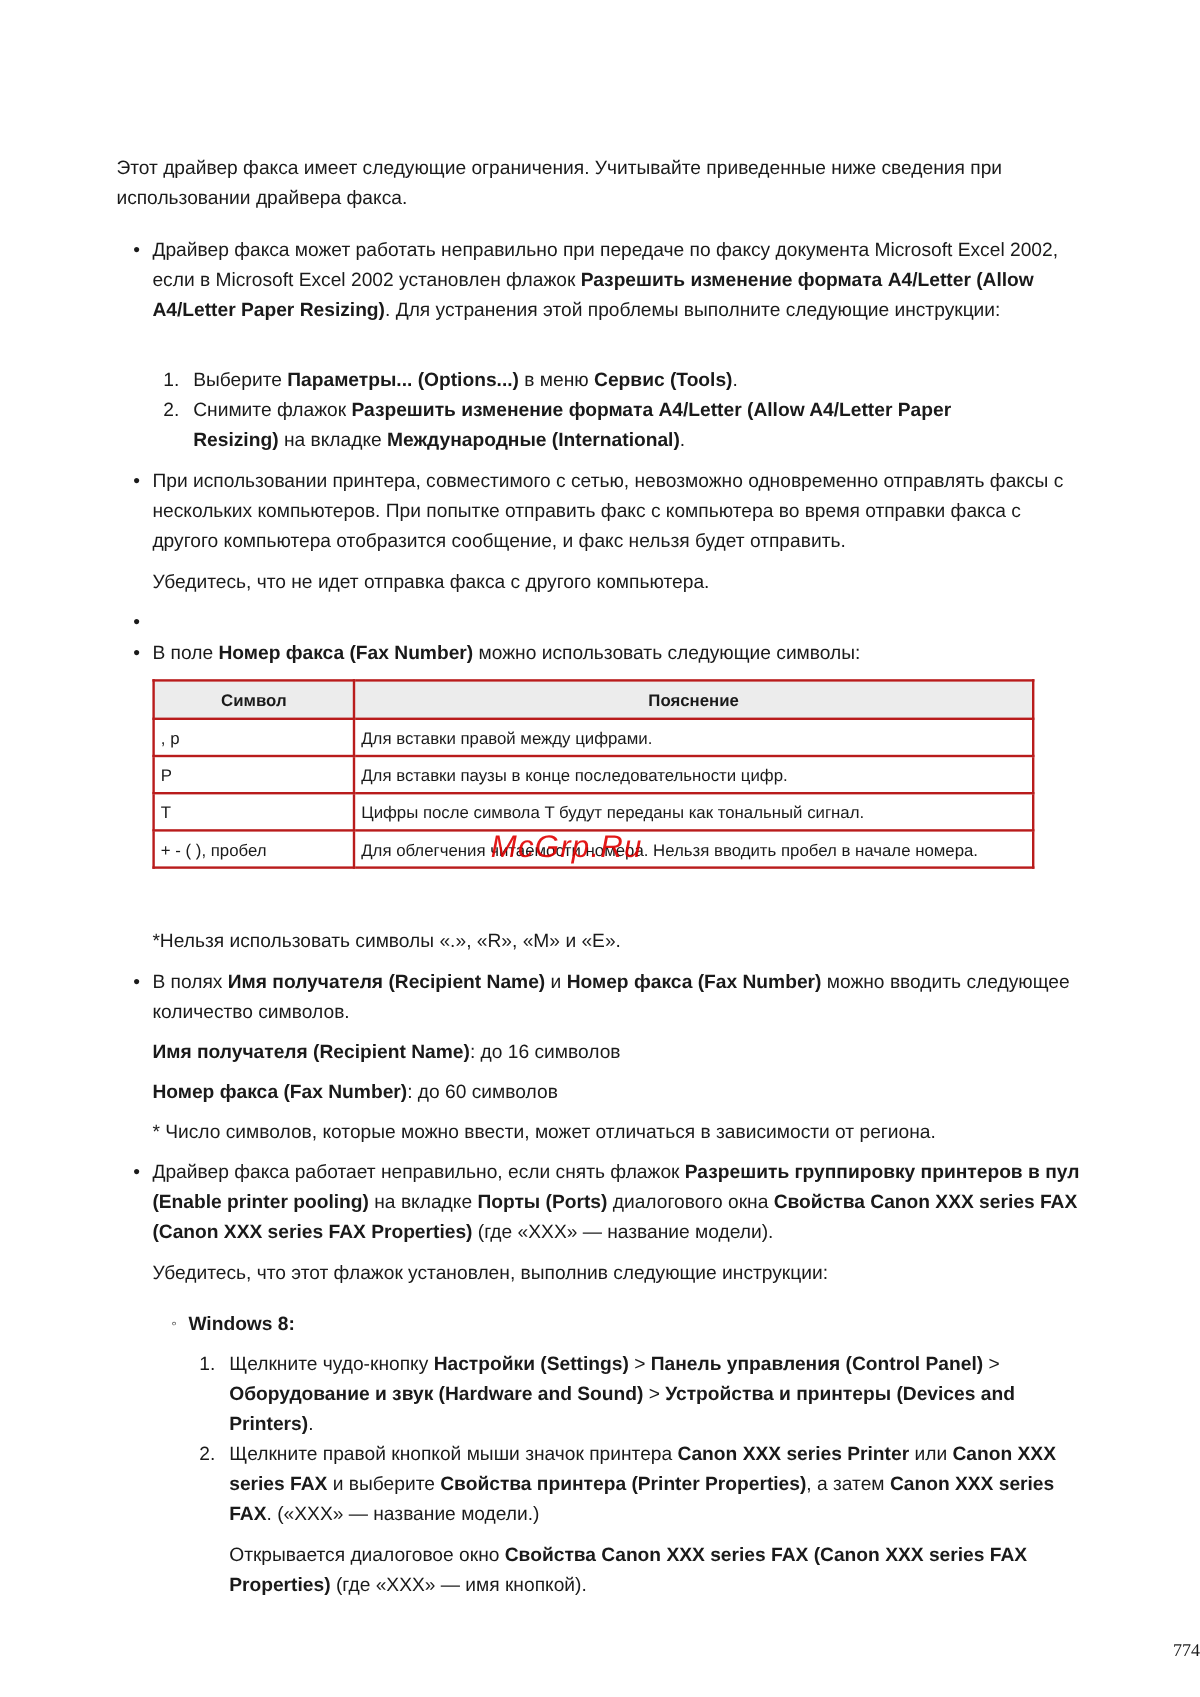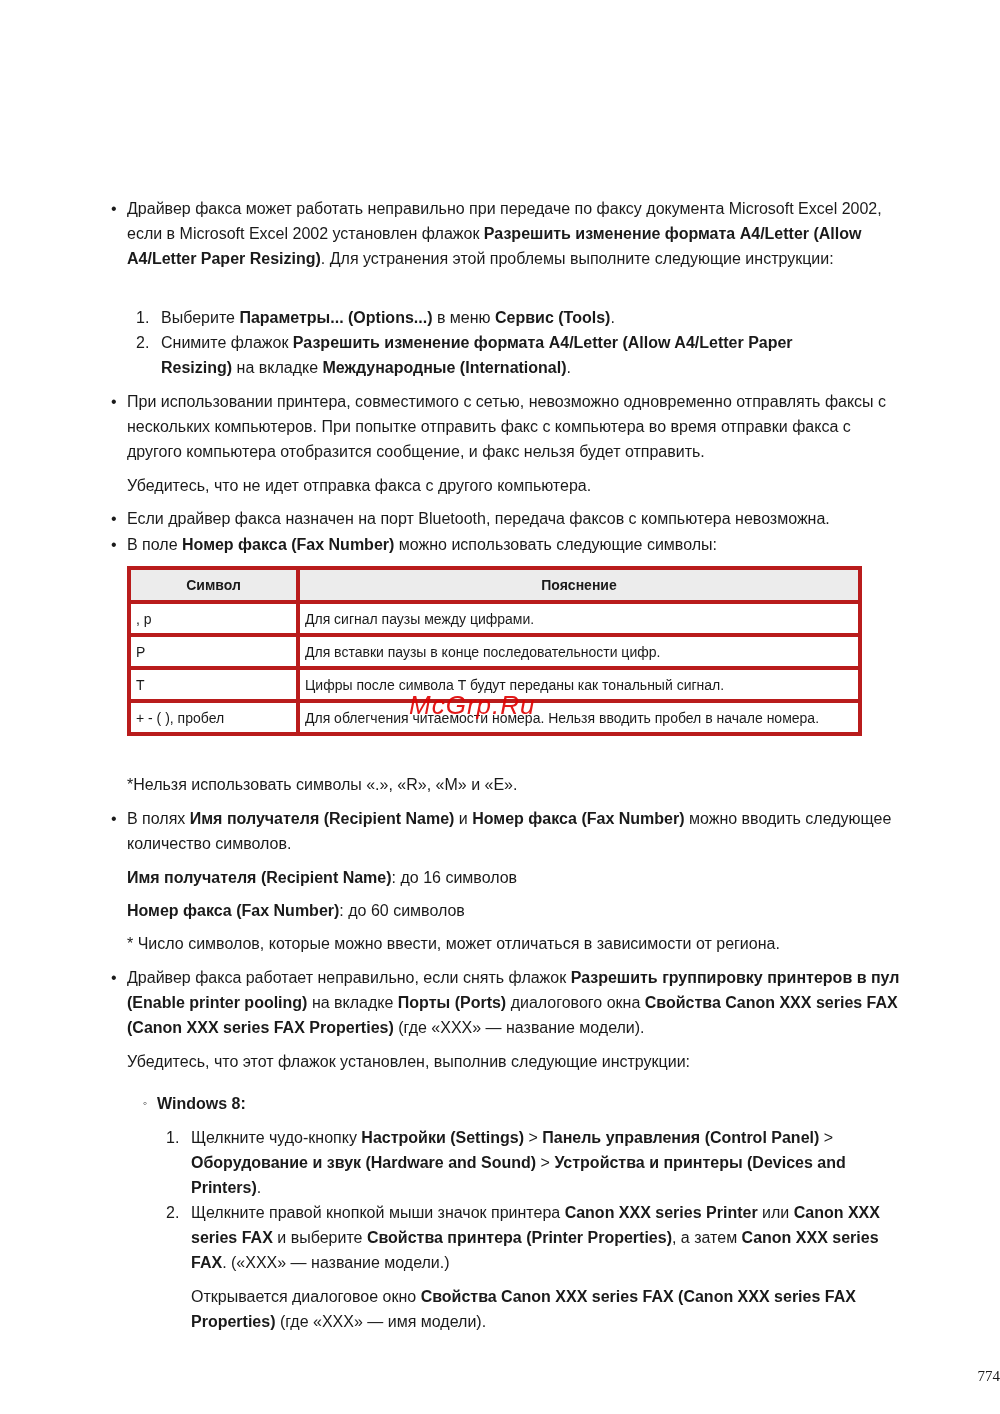--- a/index.html
+++ b/index.html
@@ -17,40 +17,41 @@
     .bul { position: absolute; font-size: 16px; line-height: 25px; }
     .bul .dot { position: absolute; left: -16px; top: 0; }
     .num { position: absolute; font-size: 16px; line-height: 25px; }
     .num .n { position: absolute; left: -25px; top: 0; }
     b { font-weight: bold; }
 
     table {
       position: absolute; left: 127px; top: 566px; width: 735px;
       border-collapse: collapse; font-size: 14px;
     }
-    th, td { border: 4px solid #b91c1c; padding: 0 5px; height: 29px; text-align: left; }
+    th, td { border: 2px solid #b91c1c; padding: 0 5px; height: 29px; text-align: left; }
     th { background: #ececec; font-weight: bold; text-align: center; height: 30px; }
     th:first-child, td:first-child { width: 155px; }
 
     .watermark {
       position: absolute; left: 409px; top: 690px;
       font-size: 26px; font-style: italic; color: #e00000; opacity: 0.9;
       letter-spacing: 1px; pointer-events: none;
     }
     .pagenum {
       position: absolute; left: 0; width: 1000px; top: 1368px; text-align: right;
       font-family: "Liberation Serif", serif; font-size: 15px;
     }
   </style>
 </head>
 <body>
 
 <div class="page">
 
 
+  <p class="p intro">Этот драйвер факса имеет следующие ограничения. Учитывайте приведенные ниже сведения при использовании драйвера факса.</p>
 
   <div class="bul" style="left:127px; top:196px; width:775px;">
     <span class="dot">•</span>
     <span>Драйвер факса может работать неправильно при передаче по факсу документа Microsoft Excel 2002, если в Microsoft Excel 2002 установлен флажок </span><b>Разрешить изменение формата A4/Letter (Allow A4/Letter Paper Resizing)</b><span>. Для устранения этой проблемы выполните следующие инструкции:</span>
   </div>
   <div class="num" style="left:161px; top:305px; width:740px;">
     <span class="n">1.</span>
     <span>Выберите </span><b>Параметры... (Options...)</b><span> в меню </span><b>Сервис (Tools)</b><span>.</span>
   </div>
   <div class="num" style="left:161px; top:330px; width:690px;">
@@ -59,39 +60,38 @@
   </div>
 
   <div class="bul" style="left:127px; top:389px; width:775px;">
     <span class="dot">•</span>
     <span>При использовании принтера, совместимого с сетью, невозможно одновременно отправлять факсы с нескольких компьютеров. При попытке отправить факс с компьютера во время отправки факса с другого компьютера отобразится сообщение, и факс нельзя будет отправить.</span>
   </div>
   <p class="p" style="left:127px; top:473px; width:775px;">Убедитесь, что не идет отправка факса с другого компьютера.</p>
 
   <div class="bul" style="left:127px; top:506px; width:775px;">
     <span class="dot">•</span>
-    <span>Если драйвер факса назначен на порт Bluetooth, передача факсов с компьютера невозможна.</span>
   </div>
 
   <div class="bul" style="left:127px; top:532px; width:775px;">
     <span class="dot">•</span>
     <span>В поле </span><b>Номер факса (Fax Number)</b><span> можно использовать следующие символы:</span>
   </div>
 
   <table>
     <thead>
       <tr>
         <th>Символ</th>
         <th>Пояснение</th>
       </tr>
     </thead>
     <tbody>
       <tr>
         <td>, p</td>
-        <td>Для сигнал паузы между цифрами.</td>
+        <td>Для вставки правой между цифрами.</td>
       </tr>
       <tr>
         <td>P</td>
         <td>Для вставки паузы в конце последовательности цифр.</td>
       </tr>
       <tr>
         <td>T</td>
         <td>Цифры после символа T будут переданы как тональный сигнал.</td>
       </tr>
       <tr>
@@ -132,17 +132,17 @@
     <span class="n">1.</span>
     <span>Щелкните чудо-кнопку </span><b>Настройки (Settings)</b><span> &gt; </span><b>Панель управления (Control Panel)</b><span> &gt; </span><b>Оборудование и звук (Hardware and Sound)</b><span> &gt; </span><b>Устройства и принтеры (Devices and Printers)</b><span>.</span>
   </div>
 
   <div class="num" style="left:191px; top:1200px; width:715px;">
     <span class="n">2.</span>
     <span>Щелкните правой кнопкой мыши значок принтера </span><b>Canon XXX series Printer</b><span> или </span><b>Canon XXX series FAX</b><span> и выберите </span><b>Свойства принтера (Printer Properties)</b><span>, а затем </span><b>Canon XXX series FAX</b><span>. («XXX» — название модели.)</span>
   </div>
 
   <p class="p" style="left:191px; top:1284px; width:712px;">
-    <span>Открывается диалоговое окно </span><b>Свойства Canon XXX series FAX (Canon XXX series FAX Properties)</b><span> (где «XXX» — имя модели).</span>
+    <span>Открывается диалоговое окно </span><b>Свойства Canon XXX series FAX (Canon XXX series FAX Properties)</b><span> (где «XXX» — имя кнопкой).</span>
   </p>
 
   <div class="pagenum">774</div>
 </div>
 
 </body></html>

